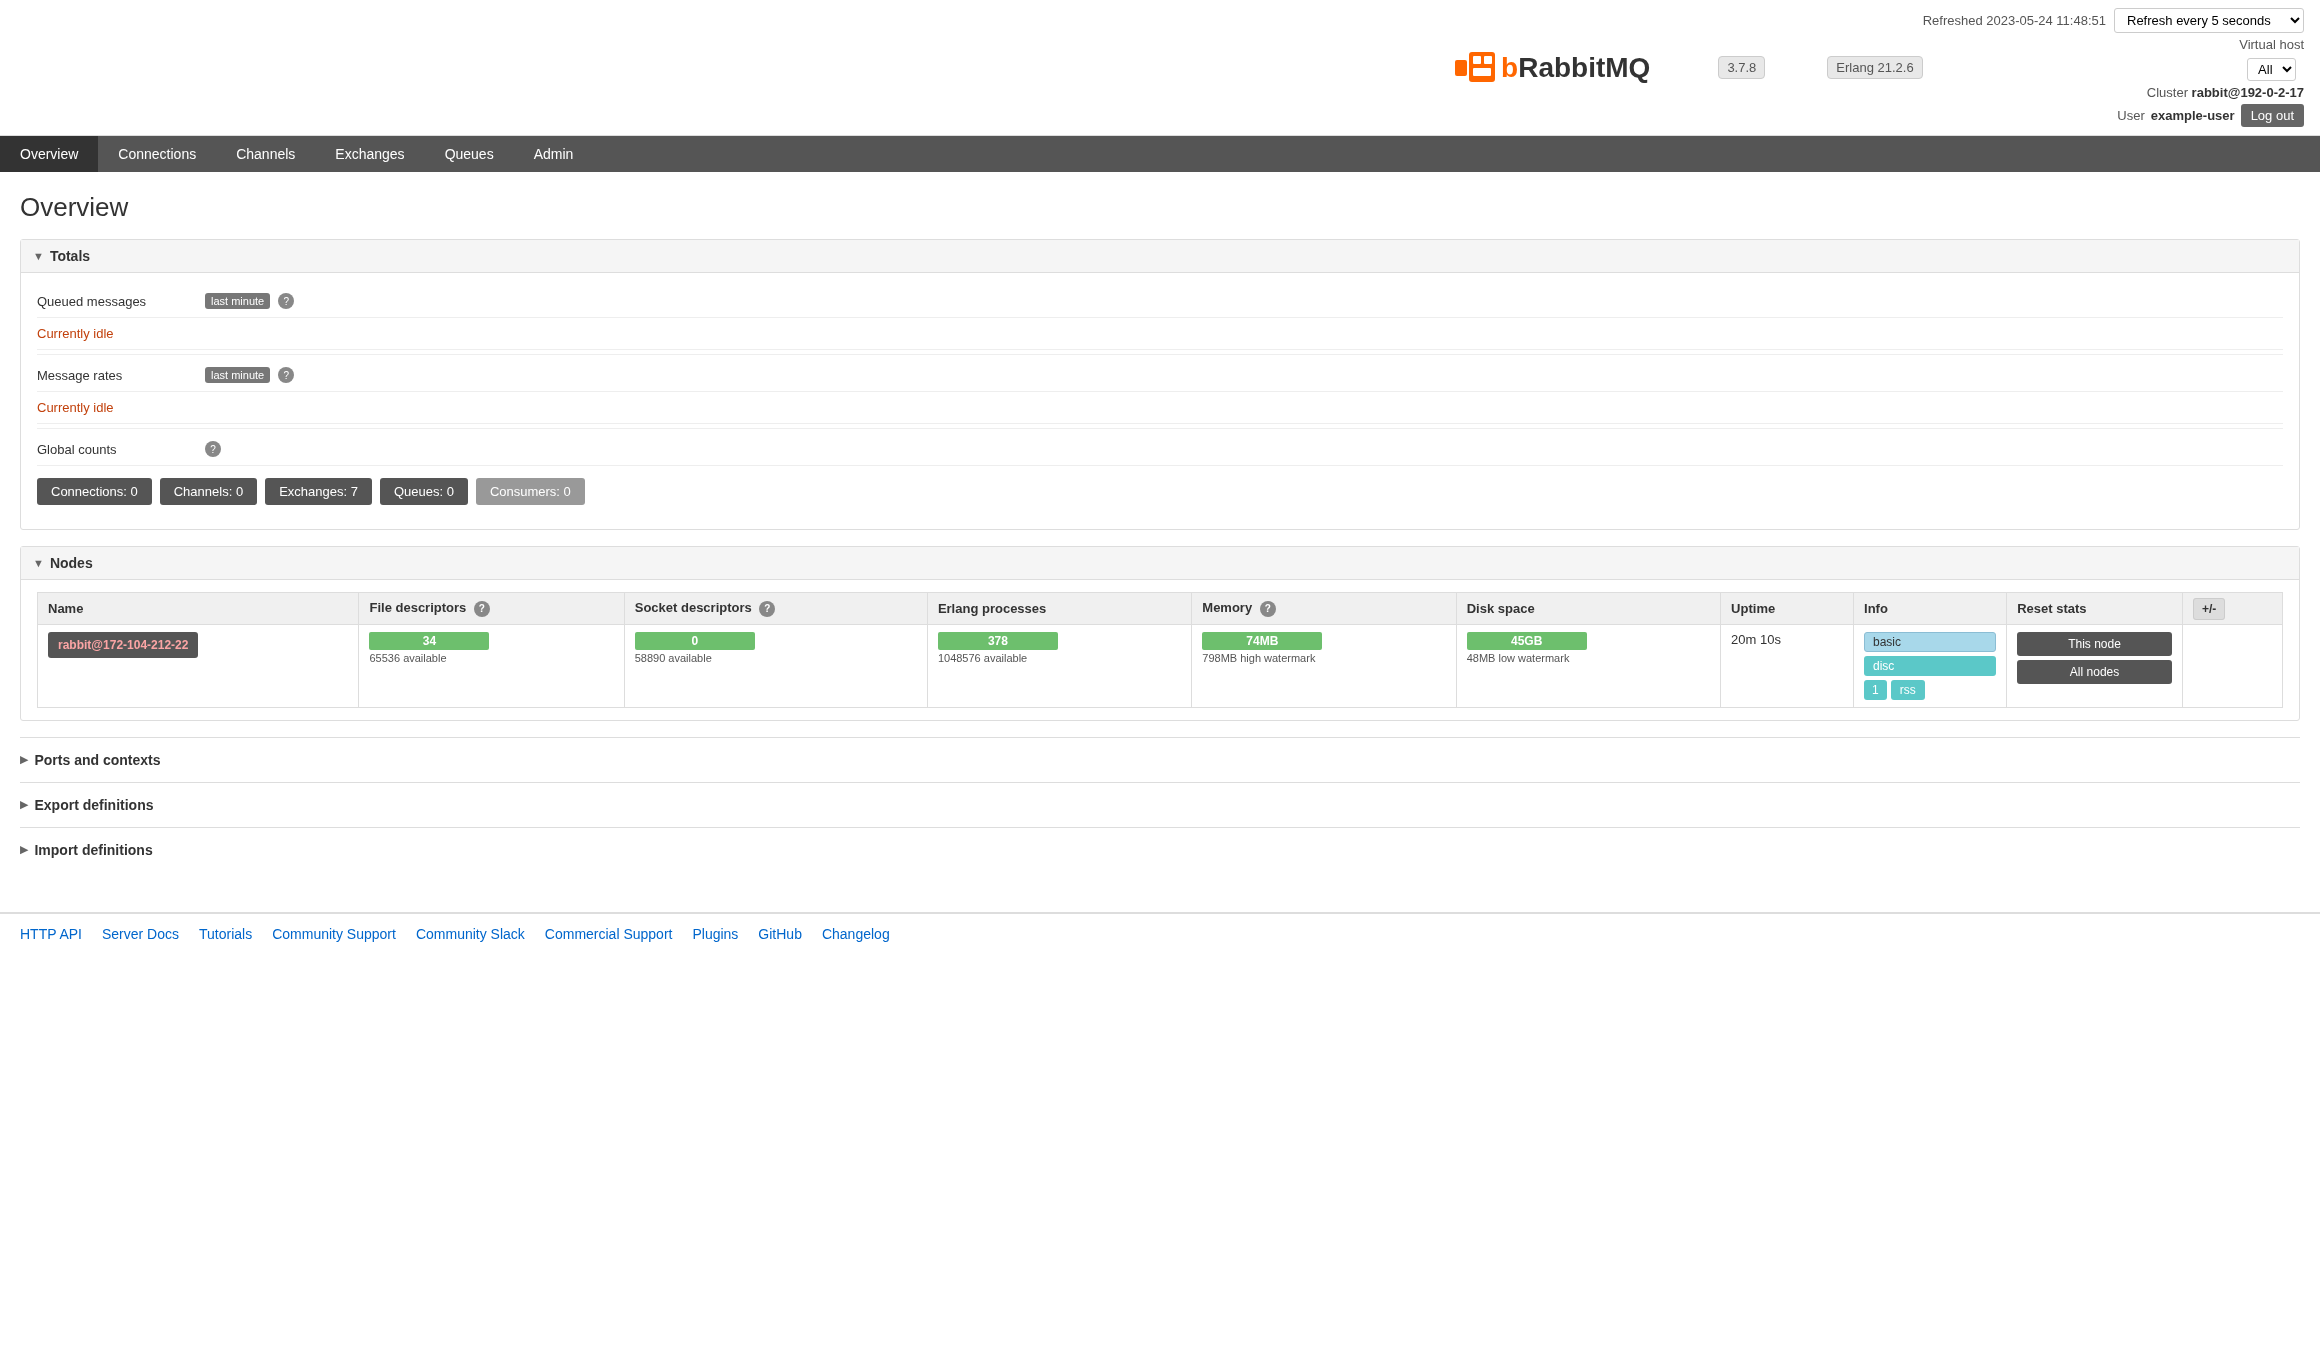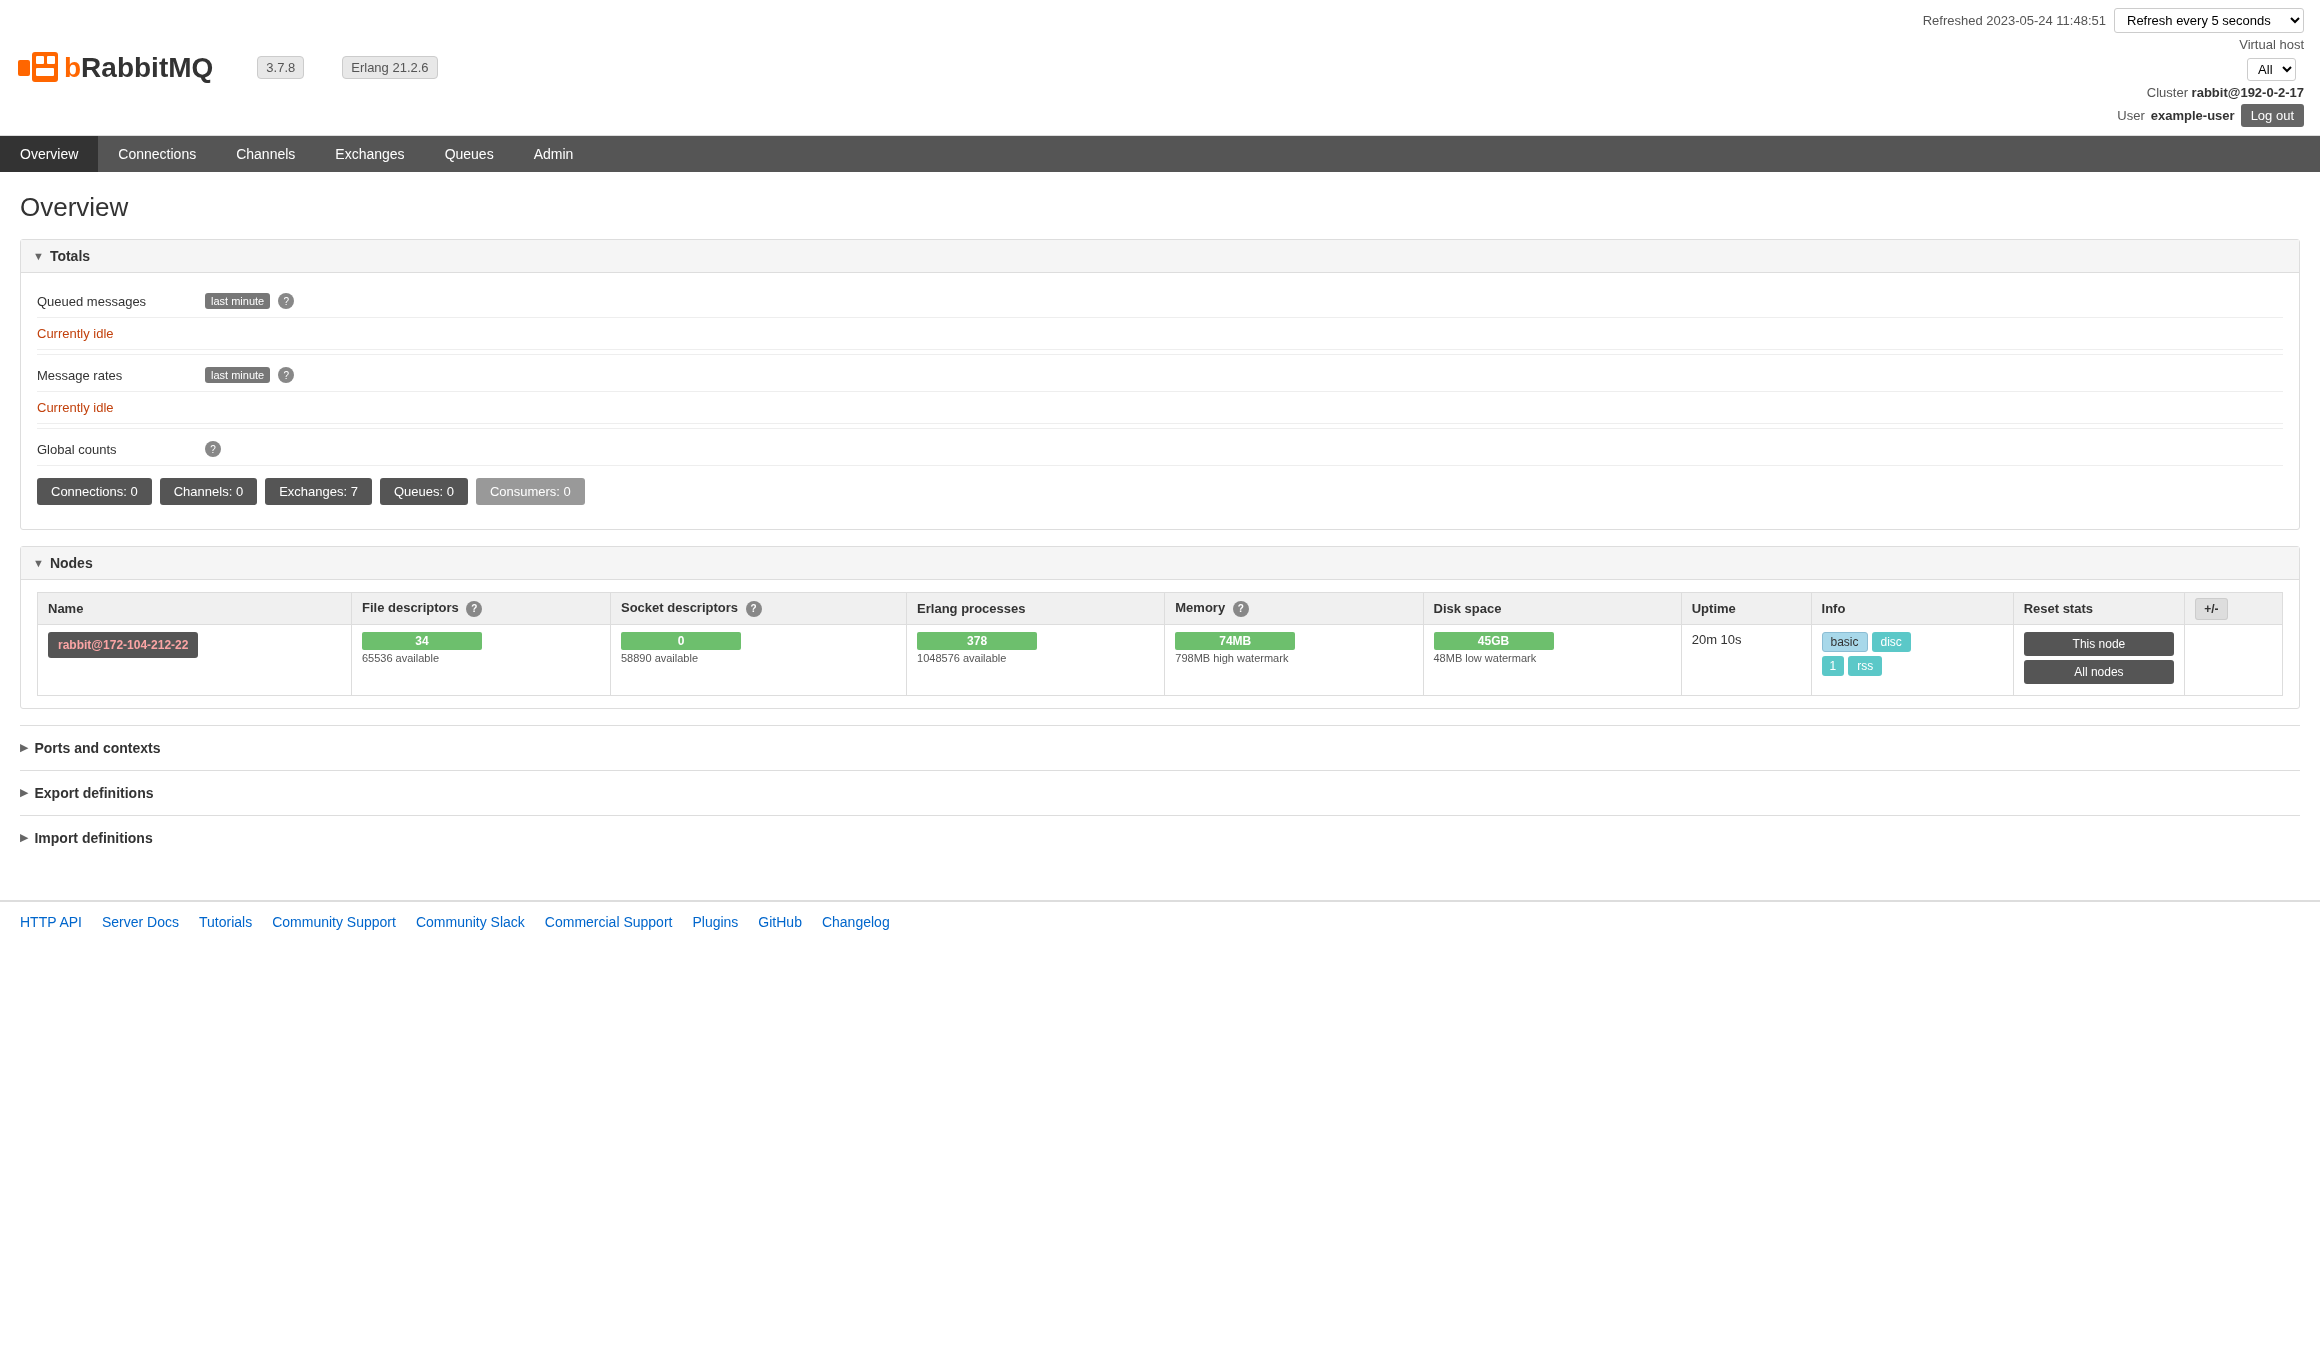--- a/index.html
+++ b/index.html
@@ -1,20 +1,20 @@
 <!DOCTYPE html>
 <html><head>
   <meta charset="utf-8">
   <style>
     * { box-sizing: border-box; margin: 0; padding: 0; }
     body { font-family: Arial, sans-serif; font-size: 14px; color: #333; background: #fff; }
 
     
     .header { display: flex; align-items: center; padding: 8px 16px; border-bottom: 1px solid #ddd; background: #fff; }
-    .logo-area { display: flex; align-items: center; gap: 0; flex: 1; }
+    .logo-area { display: flex; align-items: center; gap: 24px; flex: 1; justify-content: flex-end; }
     .logo { display: flex; align-items: center; gap: 4px; }
     .version-badge { background: #e8e8e8; border: 1px solid #ccc; border-radius: 4px; padding: 3px 8px; font-size: 13px; color: #555; margin-left: 44px; }
     .erlang-badge { background: #e8e8e8; border: 1px solid #ccc; border-radius: 4px; padding: 3px 8px; font-size: 13px; color: #555; margin-left: 38px; }
     .header-right { display: flex; flex-direction: column; align-items: flex-end; gap: 4px; }
     .refresh-row { display: flex; align-items: center; gap: 8px; font-size: 13px; color: #555; }
     .refresh-select { border: 1px solid #ccc; border-radius: 3px; padding: 3px 8px; font-size: 13px; background: #fff; cursor: pointer; }
     .vhost-row { display: flex; align-items: center; gap: 6px; font-size: 13px; color: #555; flex-direction: column; }
     .vhost-select { border: 1px solid #ccc; border-radius: 3px; padding: 2px 6px; font-size: 13px; background: #fff; cursor: pointer; }
     .cluster-row { font-size: 13px; color: #555; }
     .cluster-name { font-weight: bold; color: #333; }
@@ -50,21 +50,21 @@
     .count-btn { background: #555; color: #fff; border: none; border-radius: 3px; padding: 6px 14px; font-size: 13px; cursor: pointer; }
 
     
     .nodes-table { width: 100%; border-collapse: collapse; font-size: 13px; }
     .nodes-table th { background: #f0f0f0; border: 1px solid #ddd; padding: 7px 10px; text-align: left; font-weight: bold; white-space: nowrap; }
     .nodes-table td { border: 1px solid #ddd; padding: 7px 10px; vertical-align: top; }
     .node-name { background: #555; color: #fca5a5; border-radius: 3px; padding: 6px 10px; font-size: 12px; display: inline-block; cursor: pointer; font-weight: bold; }
     .progress-bar-wrap { width: 120px; }
     .progress-bar { height: 18px; background: #6dbf6d; border-radius: 2px; display: flex; align-items: center; justify-content: center; color: #fff; font-size: 12px; font-weight: bold; }
     .avail-text { font-size: 11px; color: #555; margin-top: 2px; }
-    .info-badges { display: flex; flex-wrap: wrap; gap: 4px; }
+    .info-badges { display: flex; flex-wrap: wrap; gap: 4px; flex-direction: column; }
     .info-badge { border-radius: 3px; padding: 2px 8px; font-size: 12px; cursor: pointer; border: 1px solid transparent; }
     .info-badge.blue { background: #a8d8ea; color: #333; border-color: #8bbdd4; }
     .info-badge.cyan { background: #5bc8c8; color: #fff; }
     .info-badge.num { background: #5bc8c8; color: #fff; padding: 2px 7px; }
     .action-btn { background: #555; color: #fff; border: none; border-radius: 3px; padding: 5px 10px; font-size: 12px; cursor: pointer; margin-bottom: 4px; display: block; width: 100%; text-align: center; }
     .uptime-text { font-size: 13px; white-space: nowrap; }
     .plus-minus { background: #ddd; border: 1px solid #ccc; border-radius: 3px; padding: 3px 8px; font-size: 12px; cursor: pointer; }
 
     
     .collapsible-section { border-top: 1px solid #ddd; padding: 10px 0; }

